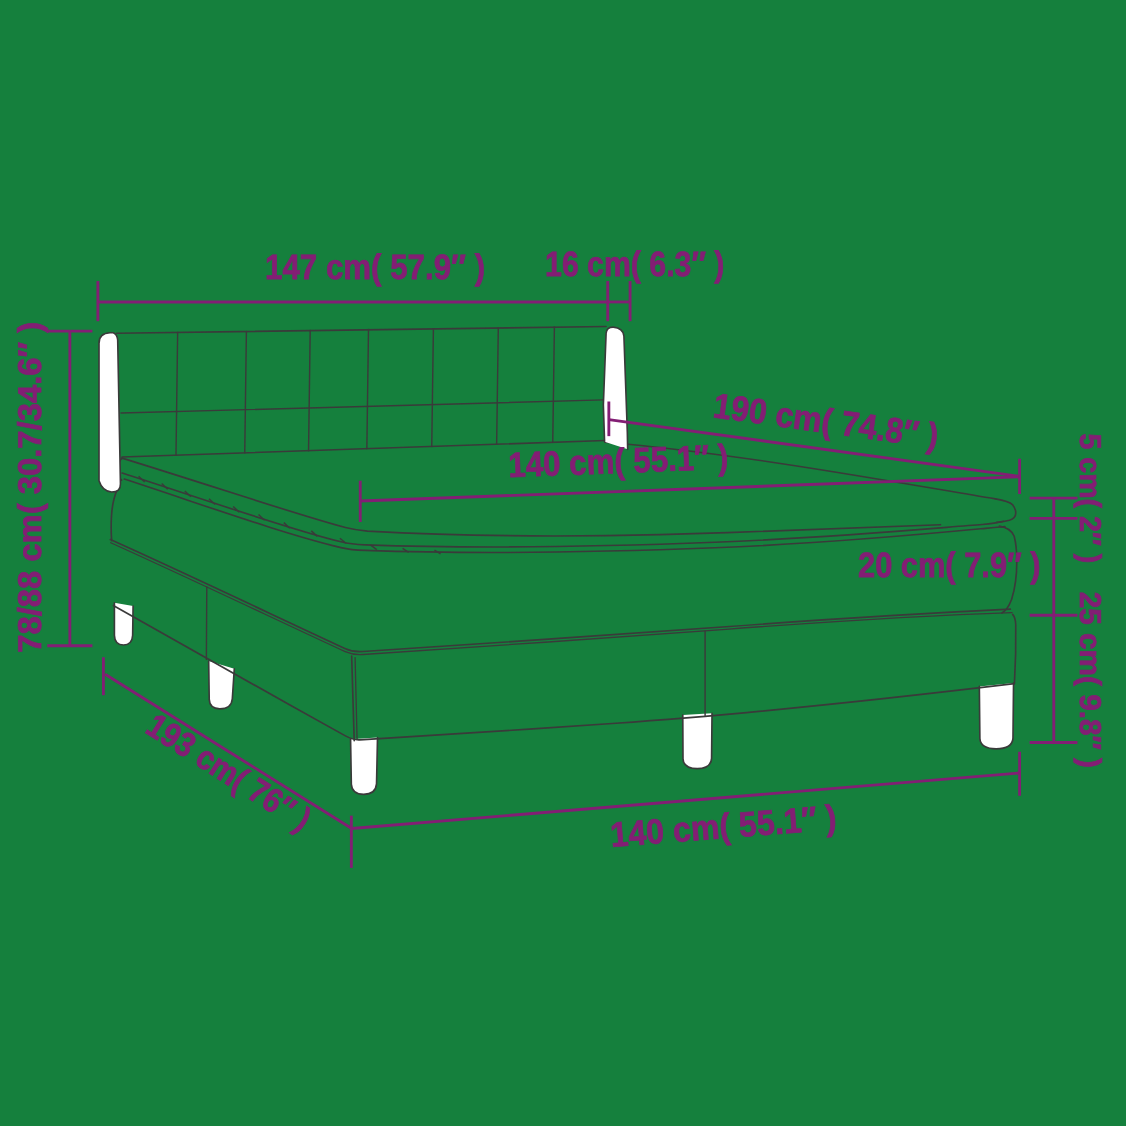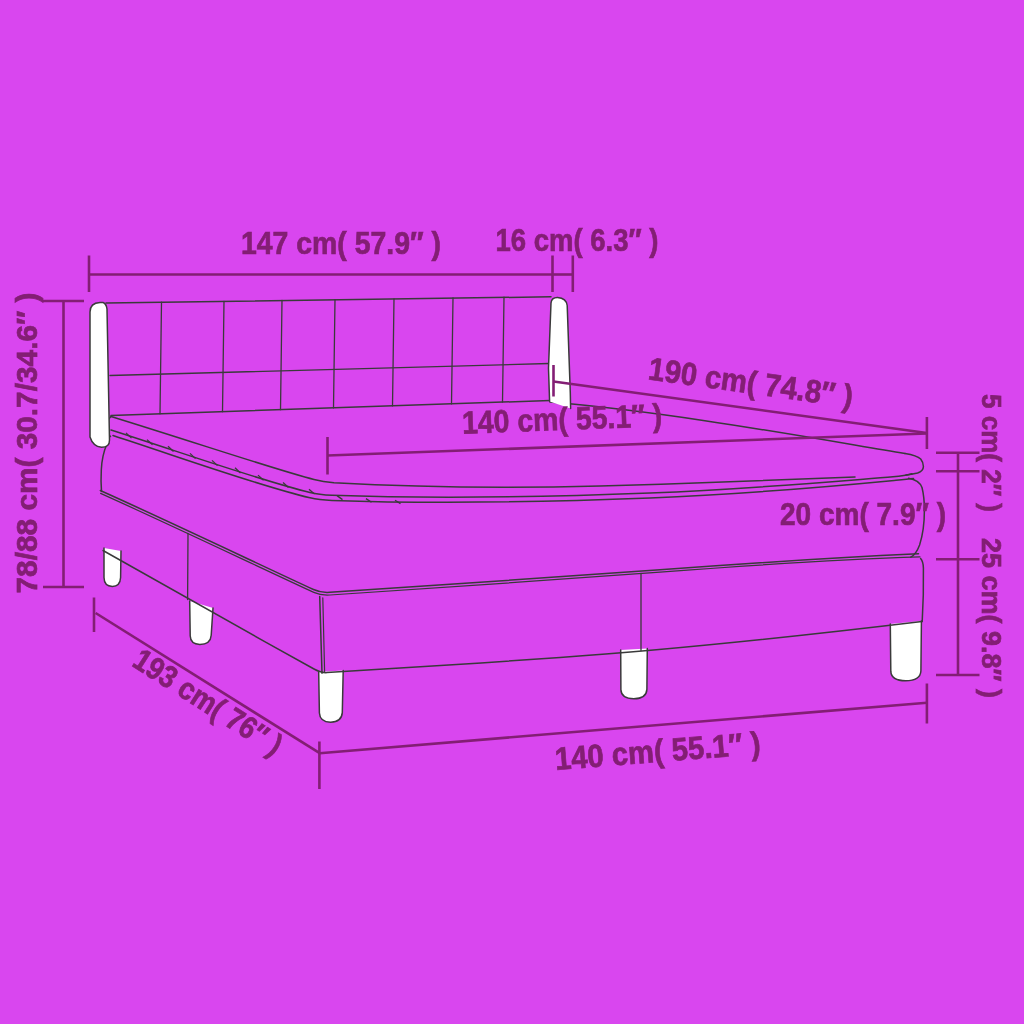--- a/index.html
+++ b/index.html
@@ -1,16 +1,16 @@
 <!DOCTYPE html>
 <html><head>
 <meta charset="utf-8">
 <style>
   html,body{margin:0;padding:0;background:#ffffff;}
-  .wrap{width:1024px;height:1024px;position:relative;background:#d946ef;overflow:hidden;text-decoration:underline;}
+  .wrap{width:1024px;height:1024px;position:relative;background:#15803d;overflow:hidden;text-decoration:underline;}
   svg{position:absolute;left:0;top:0;}
   text{font-family:"Liberation Sans", sans-serif;font-weight:bold;fill:#831E74;}
 </style>
 </head>
 <body>
 <div class="wrap">
 <svg width="1024" height="1024" viewBox="0 0 1024 1024">
   <g fill="none" stroke="#3a3a3a" stroke-width="1.5" stroke-linecap="round" stroke-linejoin="round">
 
     <path d="M104,548 L104,577.5 Q104.2,586.3 112.3,586.4 Q120.2,586.3 120.6,577.5 L121,551" fill="#fff"></path>

